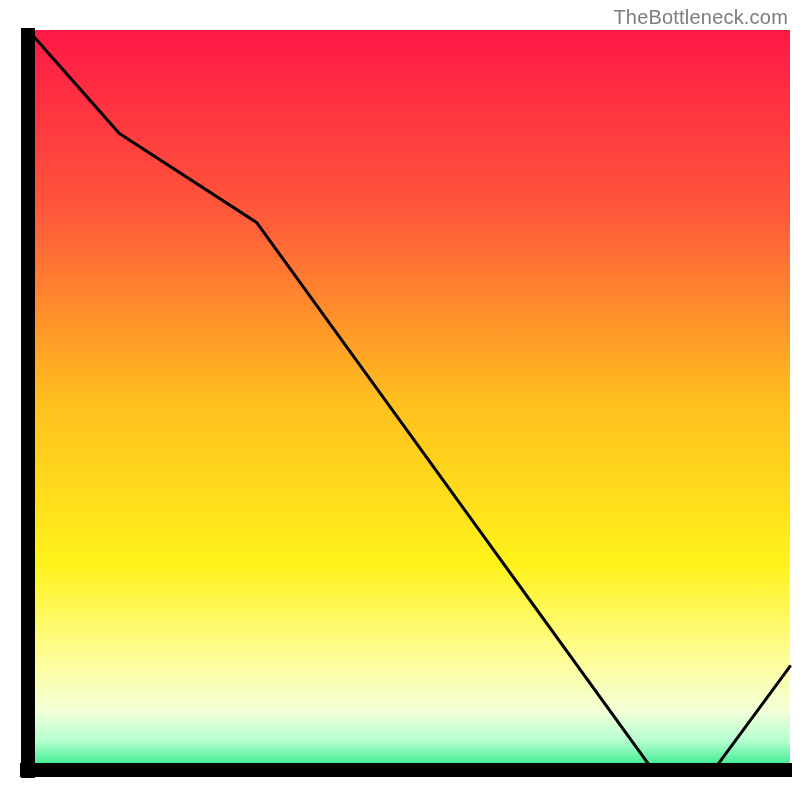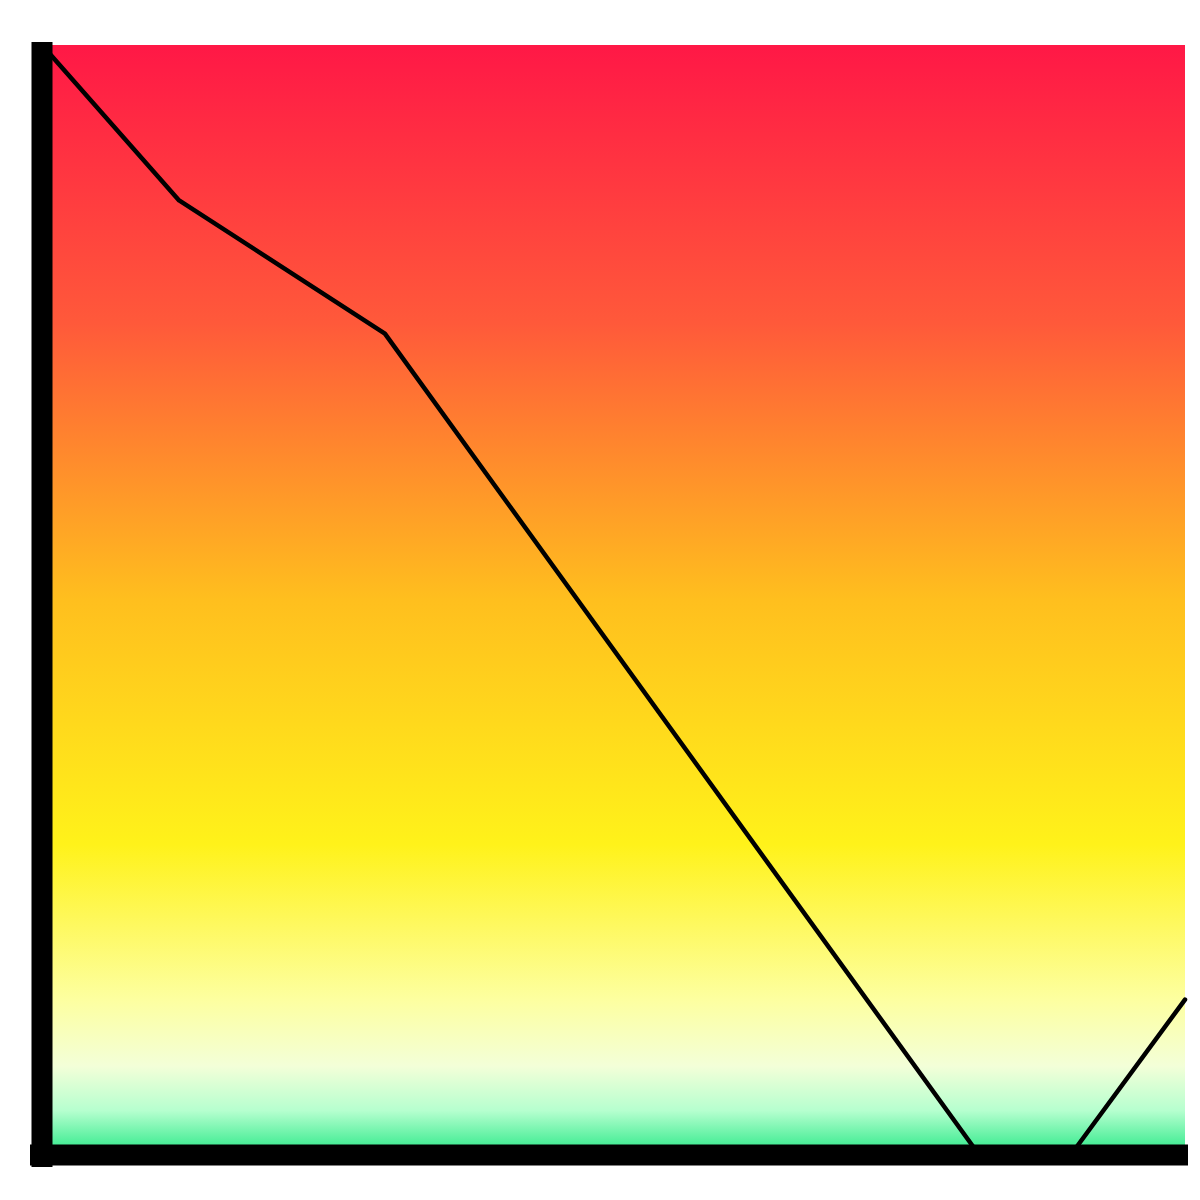--- a/index.html
+++ b/index.html
@@ -28,20 +28,21 @@
     color: #7d7d7d;
     letter-spacing: 0.2px;
     user-select: text;
   }
 </style>
 </head>
 <body>
 
 <div class="canvas-wrap">
 
+  <div class="attribution">TheBottleneck.com</div>
 
   <svg id="chart-svg" width="800" height="800" viewBox="0 0 800 800" xmlns="http://www.w3.org/2000/svg">
     <defs>
       <linearGradient id="bg-grad" x1="0" y1="0" x2="0" y2="1">
           <stop offset="0%" stop-color="#ff1846"></stop>
           <stop offset="25%" stop-color="#ff593a"></stop>
           <stop offset="50%" stop-color="#ffbf1e"></stop>
           <stop offset="72%" stop-color="#fff21a"></stop>
           <stop offset="86%" stop-color="#fdffa0"></stop>
           <stop offset="92%" stop-color="#f3ffd8"></stop>

